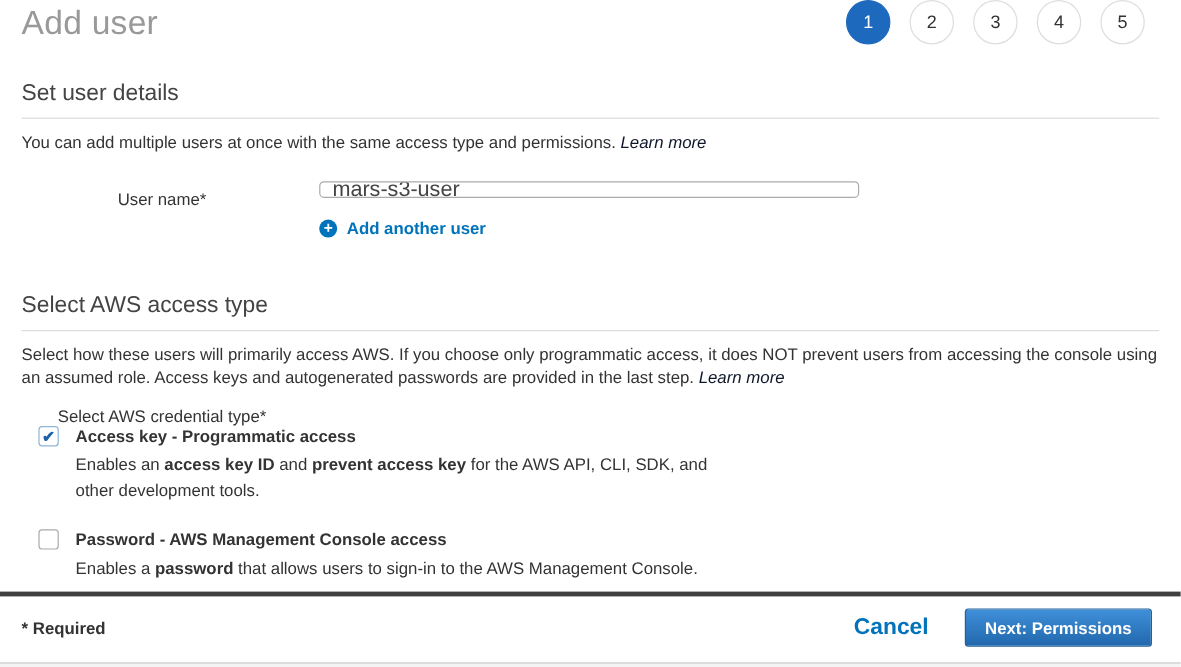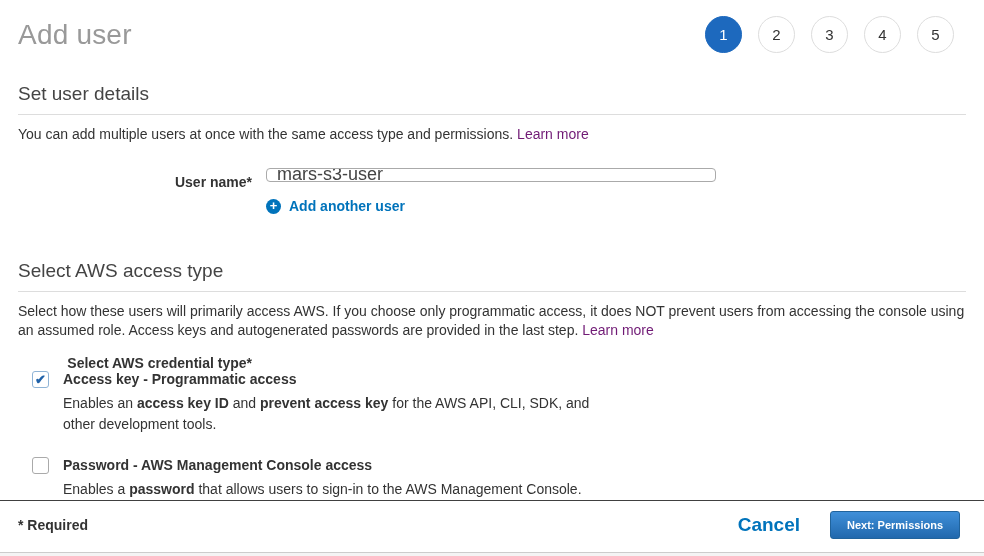--- a/index.html
+++ b/index.html
@@ -11,21 +11,20 @@
     position: relative;
     overflow: hidden;
   }
   .page { padding: 0 18px; height: 556px; position: relative; }
 
   
   .header {
     display: flex;
     justify-content: space-between;
     align-items: center;
-    padding-top: 16px;
   }
   .page-title {
     font-size: 28px;
     font-weight: 400;
     color: #999;
     letter-spacing: 0.2px;
   }
   .steps { display: flex; gap: 16px; padding-right: 12px; }
   .step {
     width: 37px; height: 37px;
@@ -54,29 +53,29 @@
     border: none;
     border-top: 1px solid #ddd;
     margin-top: 9px;
   }
   p.section-intro {
     margin-top: 10px;
     font-size: 14px;
     line-height: 19px;
     color: #333;
   }
-  a.link { color: #701a75; text-decoration: none; cursor: pointer; }
+  a.link { color: #0f172a; text-decoration: none; cursor: pointer; font-style: italic; }
   a.link-bold { color: #0073bb; font-weight: bold; text-decoration: none; cursor: pointer; }
 
   
   .form-row { display: flex; margin-top: 22px; }
   .form-label {
     width: 234px;
-    text-align: right;
-    font-weight: bold;
+    text-align: center;
+    font-weight: normal;
     font-size: 14px;
     color: #333;
     padding-top: 8px;
     flex-shrink: 0;
   }
   .form-field { margin-left: 14px; }
   .username-input {
     width: 450px;
     height: 14px;
     border: 1px solid #aaa;
@@ -134,37 +133,37 @@
     font-size: 14px;
     line-height: 21px;
     color: #333;
     max-width: 560px;
   }
 
   
   .footer {
     position: absolute;
     left: 0; right: 0; bottom: 5px;
-    border-top: 1px solid #404040;
+    border-top: 4px solid #404040;
     background: #fff;
     display: flex;
     align-items: center;
     justify-content: space-between;
     padding: 10px 24px 12px 18px;
   }
   .required-note { font-size: 14px; font-weight: bold; color: #333; }
   .footer-actions { display: flex; align-items: center; }
   .cancel-link { font-size: 19px; margin-right: 30px; }
   .next-button {
     background: linear-gradient(#3f8fd9, #2168ad);
     border: 1px solid #20639c;
     border-radius: 3px;
     color: #fff;
     font-family: "Liberation Sans", sans-serif;
-    font-size: 11px;
+    font-size: 14px;
     font-weight: bold;
     padding: 7px 16px;
     cursor: pointer;
   }
   .bottom-strip {
     position: absolute;
     left: 0; right: 0; bottom: 0;
     height: 4px;
     background: #f4f4f4;
     border-top: 1px solid #ccc;

